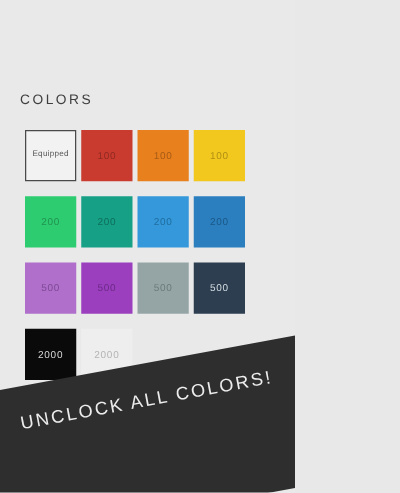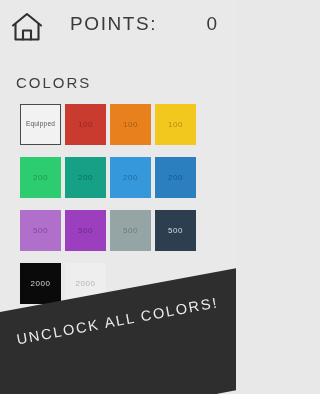--- a/index.html
+++ b/index.html
@@ -64,21 +64,21 @@
     letter-spacing: 1px;
     color: #3a3a3a;
     font-weight: 400;
   }
 
   
   #colors-title {
     position: absolute;
     left: 16px;
     top: 74px;
-    font-size: 15px;
+    font-size: 11px;
     letter-spacing: 2.0px;
     color: #3f3f3f;
     font-weight: 400;
   }
 
   
   #tile-grid {
     position: absolute;
     left: 20px;
     top: 104px;
@@ -133,33 +133,20 @@
     color: #ededed;
     white-space: nowrap;
     font-weight: 400;
   }
 </style>
 </head>
 <body>
 
 <div id="screen">
 
-  <div id="header">
-    <div id="home-btn">
-      <span>
-        <svg width="34" height="32" viewBox="0 0 34 32" fill="none" stroke="#303030" stroke-width="2.1" stroke-linejoin="round" stroke-linecap="round">
-          <path d="M3 14.5 L17 3 L31 14.5"></path>
-          <path d="M5.5 13.2 V28.5 H28.5 V13.2"></path>
-          <path d="M13 28.5 V19.5 H21 V28.5"></path>
-        </svg>
-      </span>
-    </div>
-    <div id="points-label">POINTS:</div>
-    <div id="points-value">0</div>
-  </div>
 
   <div id="colors-title">COLORS</div>
 
   <div id="tile-grid">
       <div class="tile equipped">
         <span class="tile-label" style="color: rgb(86, 86, 86);">Equipped</span>
       </div>
       <div class="tile" style="background: rgb(201, 59, 47);">
         <span class="tile-label" style="color: rgb(143, 42, 34);">100</span>
       </div>

